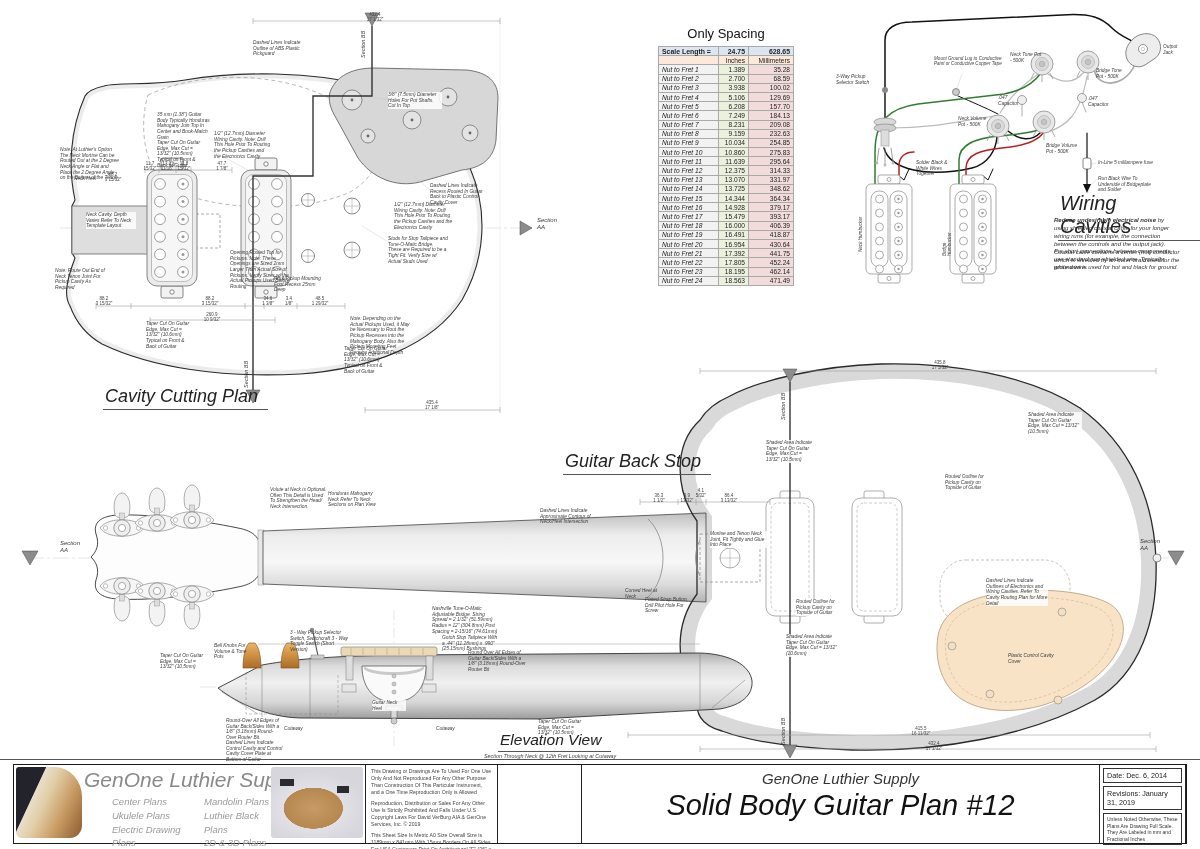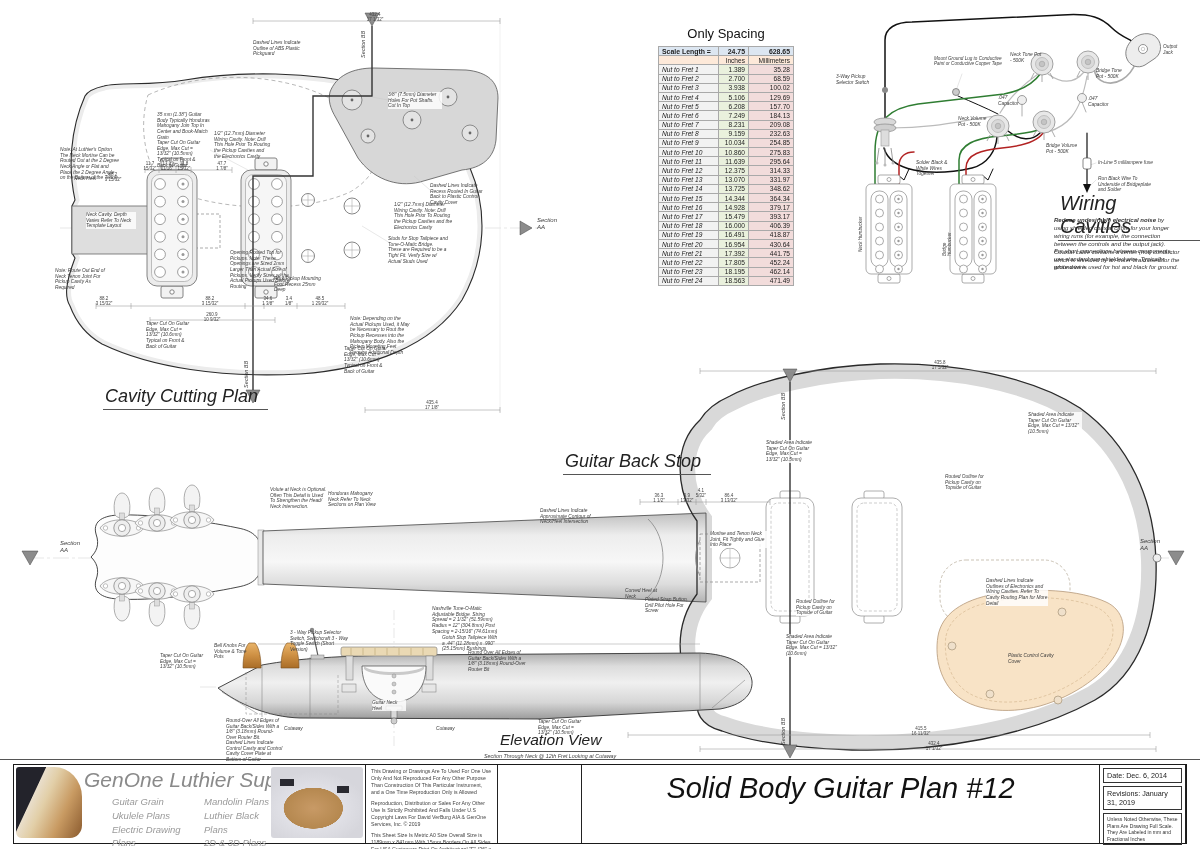--- a/index.html
+++ b/index.html
@@ -826,40 +826,41 @@
     </div>
 
 <div class="topline"></div>
 <div class="titleblock">
   <div class="tb-cell tb-logo">
     <div class="photo photo-left"></div>
     <div class="logo-center">
       <div class="company">GenOne Luthier Supplies</div>
       <div class="products">
         <ul>
-              <li>Guitar Grain</li>
+              <li>Center Plans</li>
               <li>Ukulele Plans</li>
               <li>Electric Drawing Plans</li>
             </ul>
         <ul>
               <li>Mandolin Plans</li>
               <li>Luthier Black Plans</li>
               <li>2D &amp; 3D Plans</li>
             </ul>
       </div>
     </div>
     <div class="photo photo-right"></div>
   </div>
   <div class="tb-cell tb-legal">
     <p>This Drawing or Drawings Are To Used For One Use Only And Not Reproduced For Any Other Purpose Than Construction Of This Particular Instrument, and a One Time Reproduction Only is Allowed</p>
     <p>Reproduction, Distribution or Sales For Any Other Use Is Strictly Prohibited And Falls Under U.S Copyright Laws For David VerBurg AIA &amp; GenOne Services, Inc. © 2019</p>
     <p>This Sheet Size Is Metric A0 Size Overall Size is 1189mm x 841mm With 15mm Borders On All Sides. For USA Customers Print On Architectural "E" (36" x 48") Without Resizing For 1:1 Printout.</p>
   </div>
   <div class="tb-cell tb-spacer"></div>
   <div class="tb-cell tb-title">
+    <div class="supply">GenOne Luthier Supply</div>
     <div class="plan">Solid Body Guitar Plan #12</div>
   </div>
   <div class="tb-cell tb-meta">
     <div class="mbox">Date: Dec. 6, 2014</div>
     <div class="mbox">Revisions: January 31, 2019</div>
     <div class="mnote">Unless Noted Otherwise, These Plans Are Drawing Full Scale. They Are Labeled in mm and Fractional Inches</div>
   </div>
 </div>
 
 </div>

